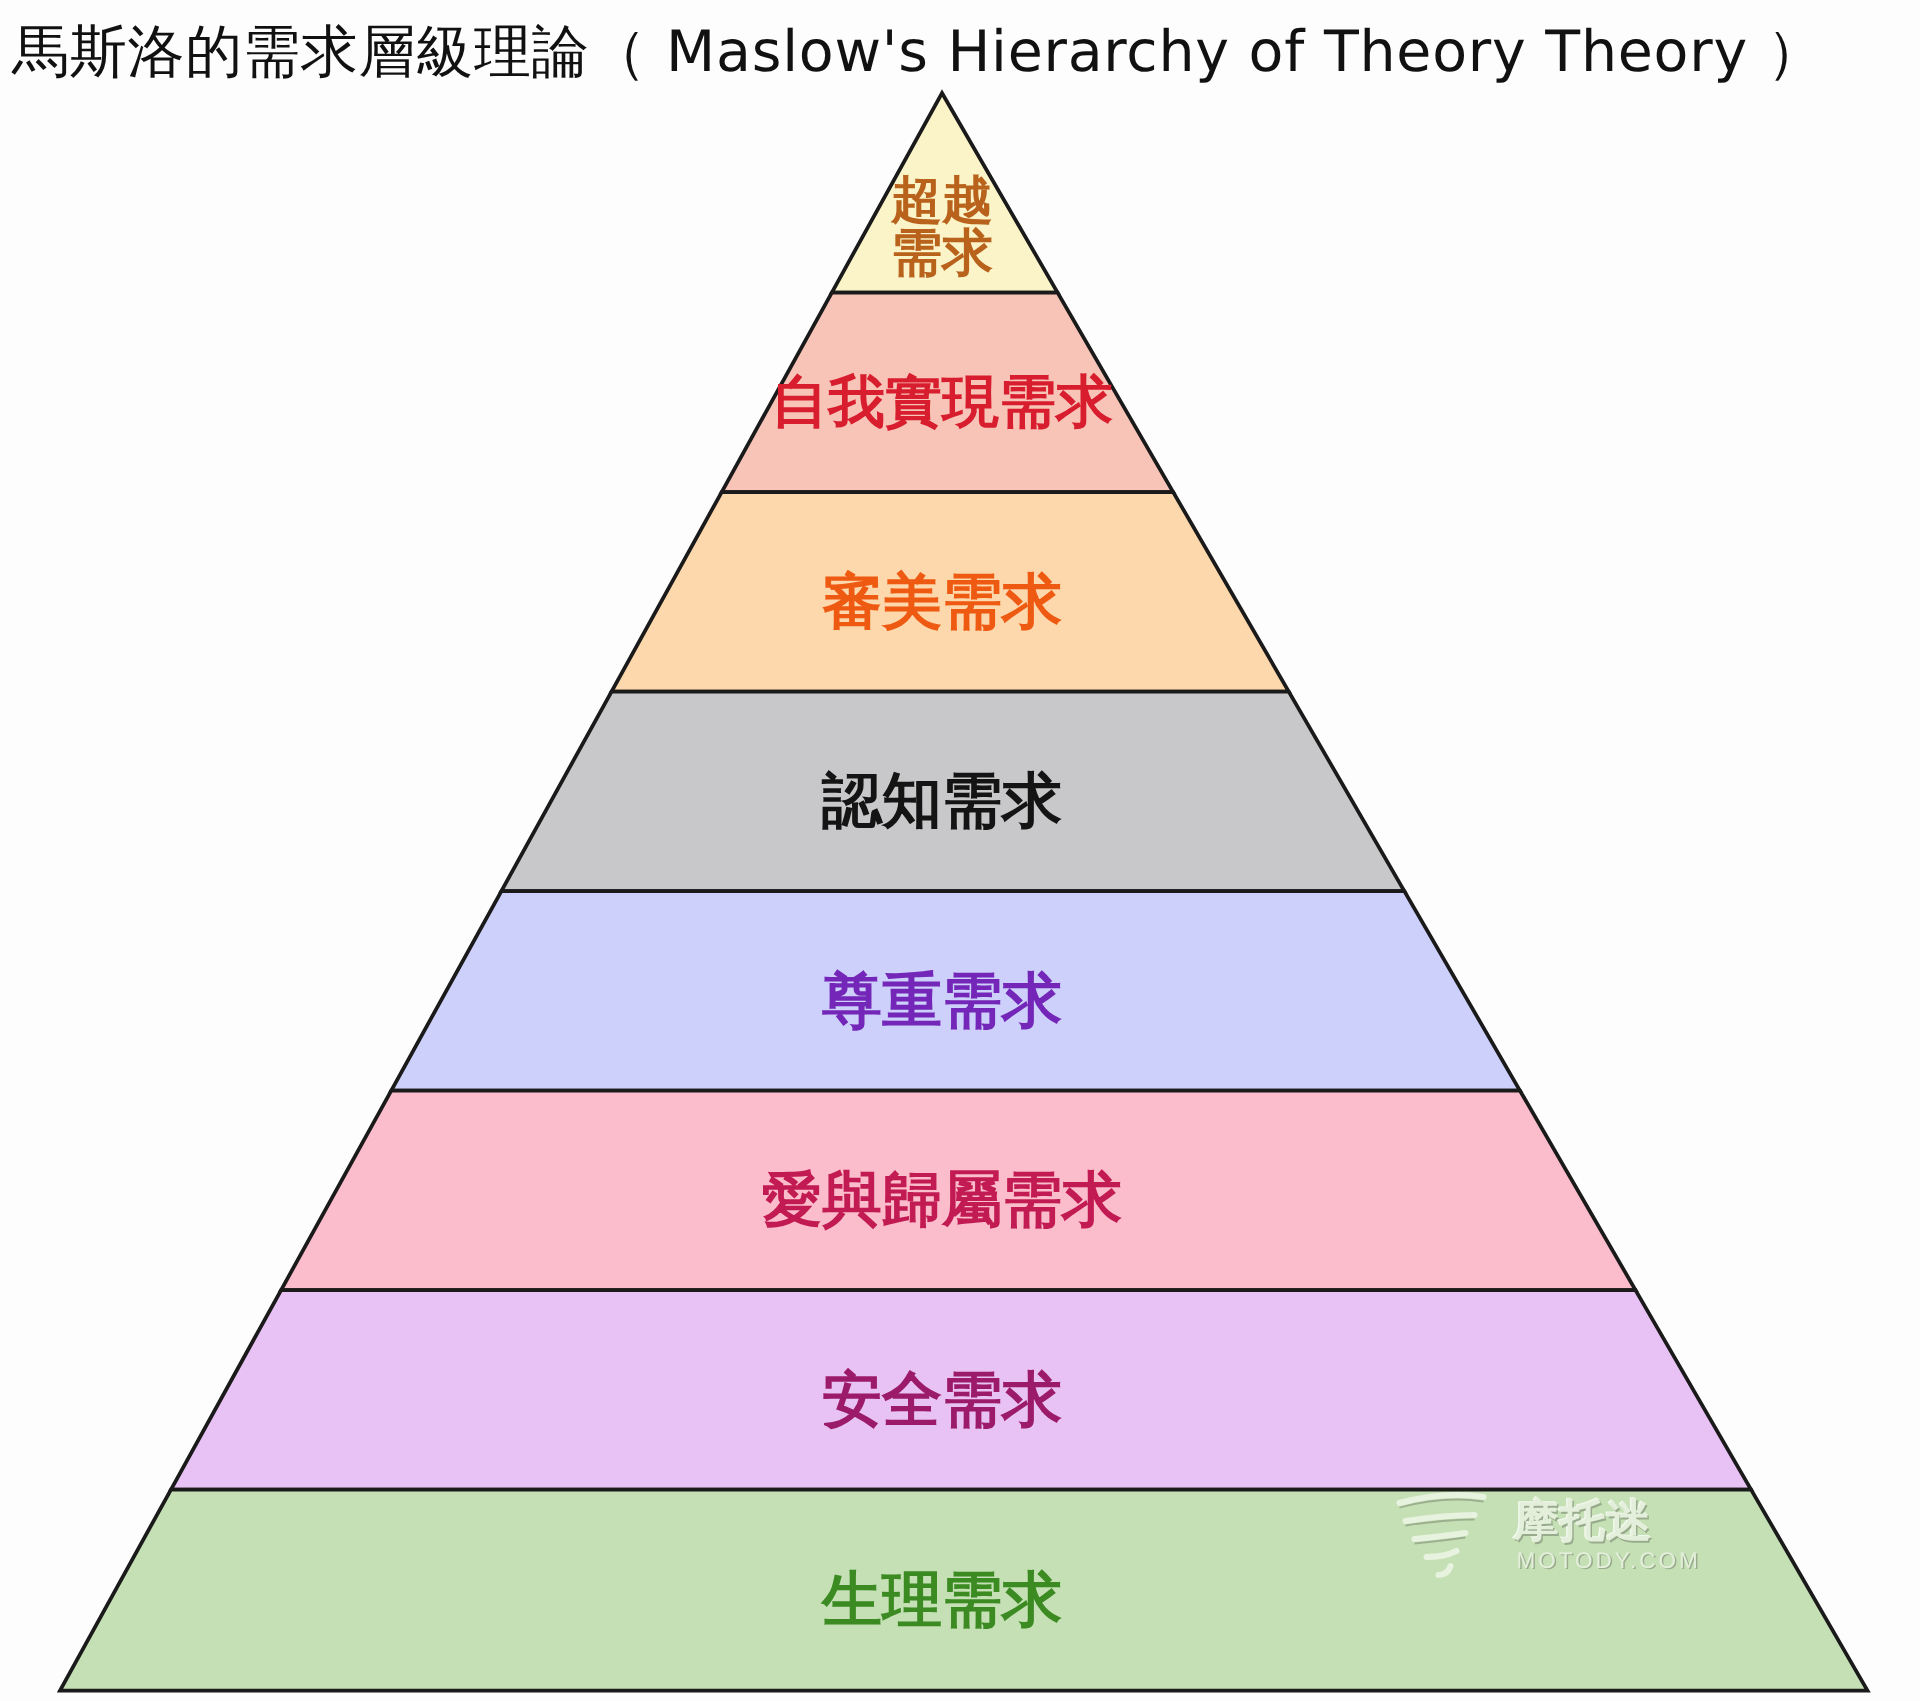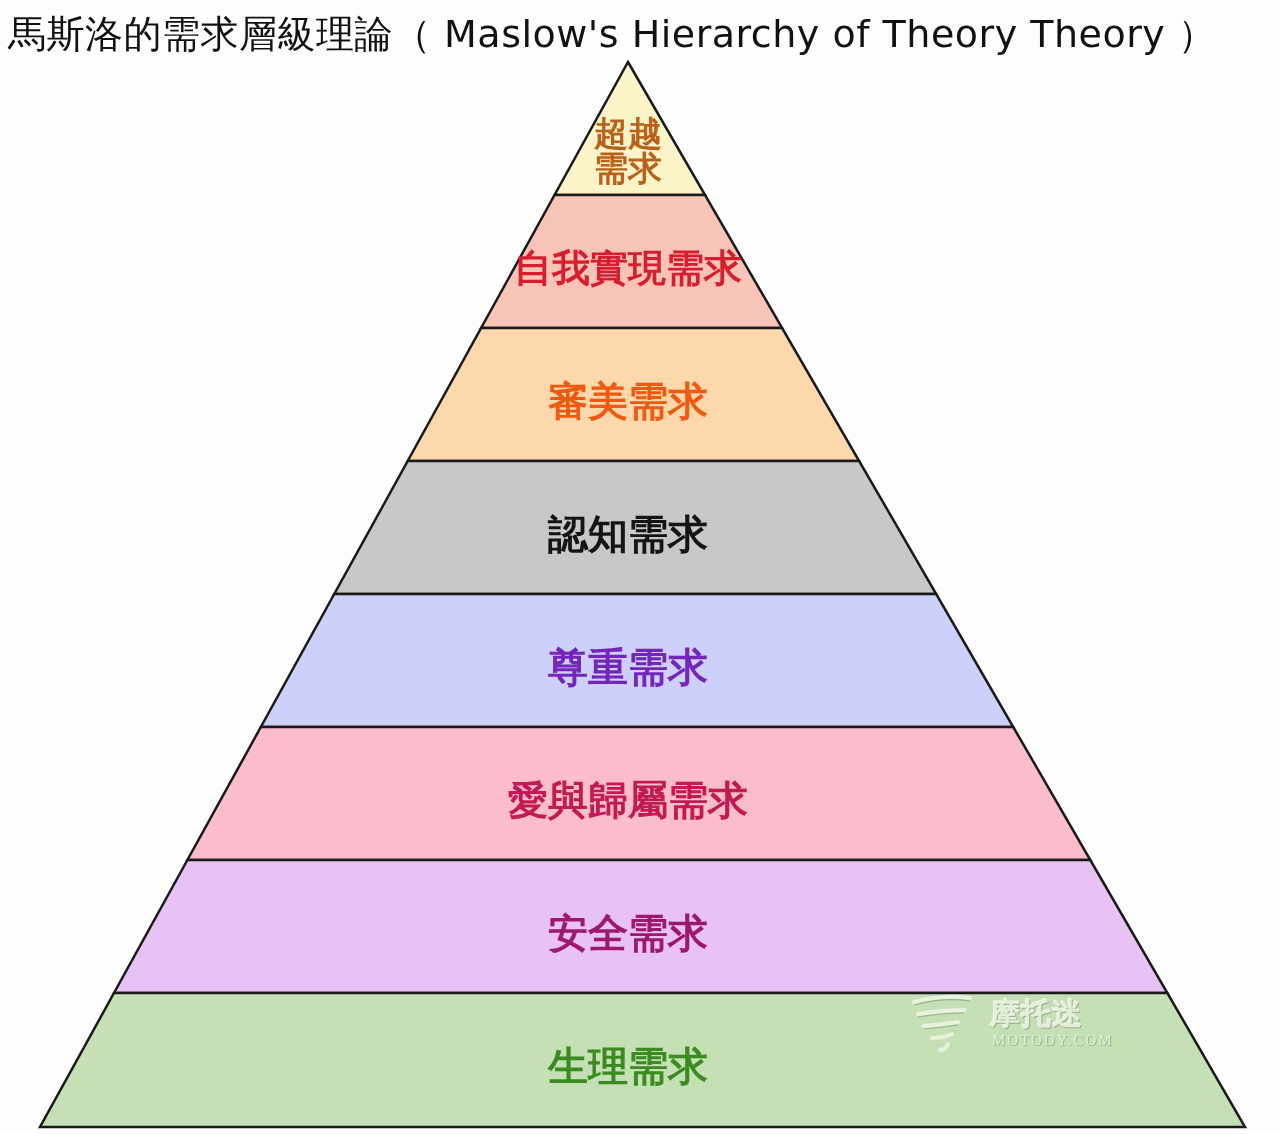--- a/index.html
+++ b/index.html
@@ -3,25 +3,25 @@
 <meta charset="utf-8">
 <style>
   html, body { margin: 0; padding: 0; background: #fdfdfe; }
   body { width: 1280px; height: 1134px; position: relative; overflow: hidden;
          font-family: "DejaVu Sans", sans-serif; }
   #title { position: absolute; left: 8px; top: 8px; width: 1270px; height: 52px;
            font-size: 38px; line-height: 52px; color: #111; white-space: nowrap;
            font-family: "DejaVu Sans", sans-serif; letter-spacing: 0.5px; }
   #pyramid { position: absolute; left: 0; top: 0; width: 1280px; height: 1134px; }
   .layer-label { font-family: "DejaVu Sans", sans-serif; font-weight: bold; }
-  #watermark { position: absolute; left: 904px; top: 988px; width: 260px; height: 70px; opacity: 0.75; }
+  #watermark { position: absolute; left: 923px; top: 988px; width: 260px; height: 70px; opacity: 0.75; }
   #watermark .wm-cn { position: absolute; left: 86px; top: 6px; font-size: 30px; color: #eef5e8;
          text-shadow: 1px 1px 0 #8a9a80, -1px -1px 0 #fff; letter-spacing: 1px; font-weight: bold; }
   #watermark .wm-en { position: absolute; left: 88px; top: 44px; font-size: 15px; color: #eef5e8;
-         text-shadow: 1px 1px 0 #8a9a80; letter-spacing: 2px; font-family: Liberation Serif, serif; }
+         text-shadow: 1px 1px 0 #8a9a80; letter-spacing: 2px; font-family: Liberation Sans, sans-serif; }
 </style>
 </head>
 <body>
 
 <div id="title">馬斯洛的需求層級理論（ Maslow's Hierarchy of Theory Theory ）</div>
 
 <svg id="pyramid" viewBox="0 0 1280 1134" xmlns="http://www.w3.org/2000/svg">
     <g>
       <polygon points="628,62 705.0525821596244,195 554.569014084507,195" fill="#fbf4c8" stroke="#1a1a1a" stroke-width="2.5" stroke-linejoin="miter"></polygon>
       <text x="628" y="144.55" text-anchor="middle" font-size="34" fill="#b8621c" class="layer-label">超越</text>

